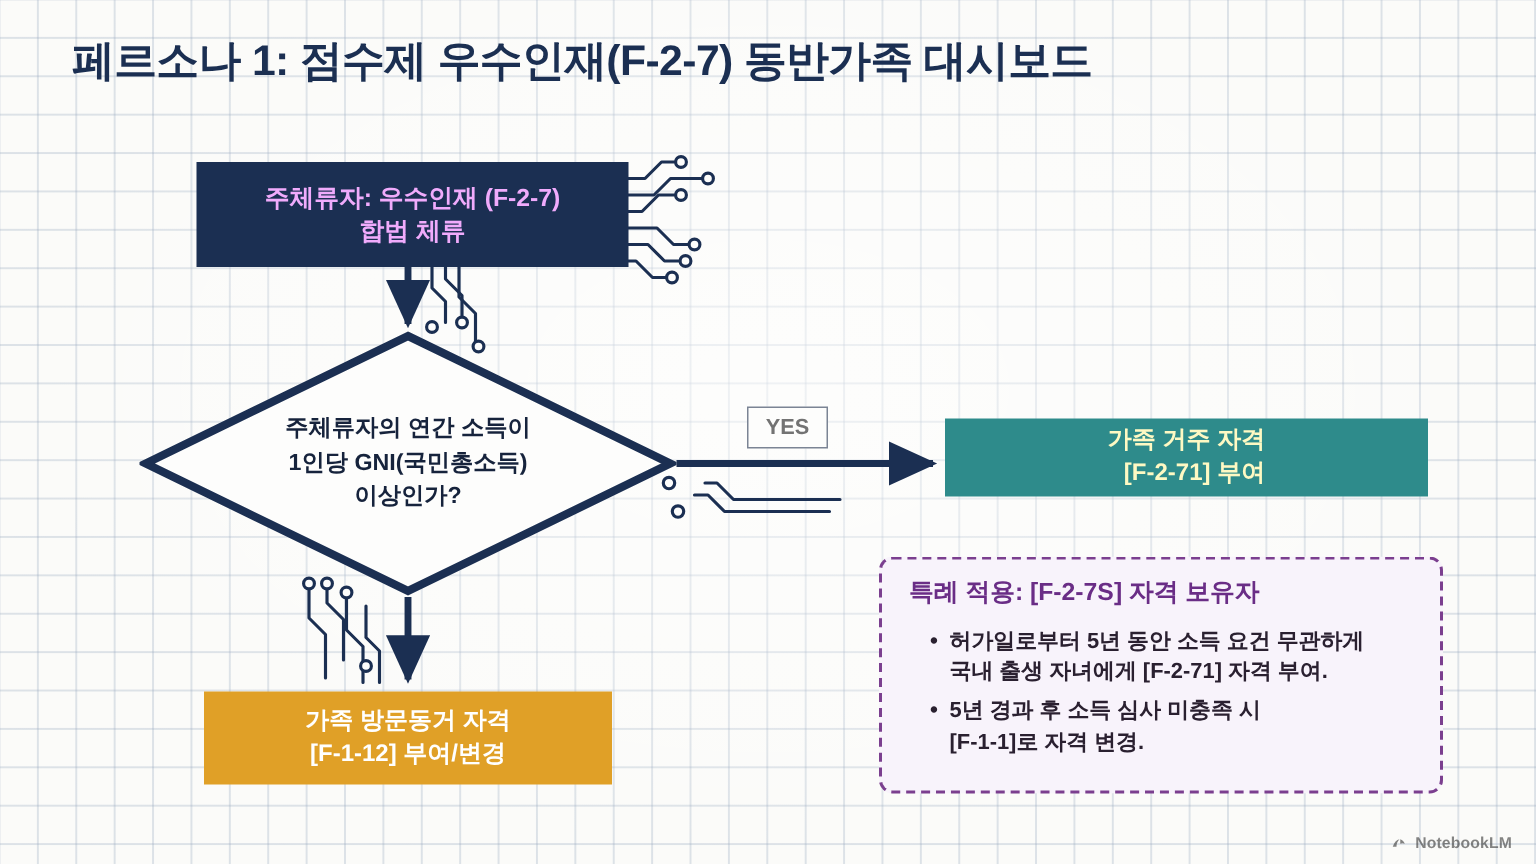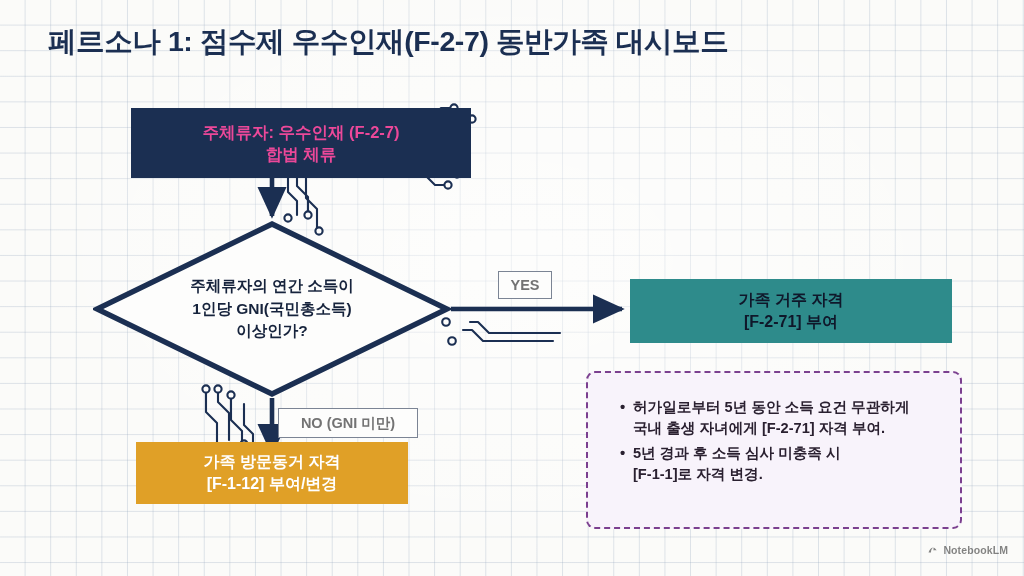--- a/index.html
+++ b/index.html
@@ -56,24 +56,24 @@
     text-align: center;
     font-weight: 700;
     line-height: 1.35;
     white-space: pre-line;
     box-sizing: border-box;
   }
 
   #node-root {
     left: 131px;
     top: 108px;
-    width: 340px;
+    width: 288px;
     height: 70px;
     background: #1b2f52;
-    color: #ec4899;
+    color: #f0abfc;
     font-size: 16.5px;
   }
 
   #diamond-wrap {
     position: absolute;
     left: 93px;
     top: 220px;
     width: 358px;
     height: 178px;
   }
@@ -92,29 +92,30 @@
     font-weight: 700;
     color: #16233c;
     line-height: 1.45;
     white-space: pre-line;
   }
 
   #node-yes {
     left: 630px;
     top: 279px;
     width: 322px;
-    height: 64px;
+    height: 52px;
     background: #2e8b8b;
-    color: #0f172a;
+    color: #fef9c3;
     font-size: 16px;
+    text-align: right;
   }
 
   #node-no {
     left: 136px;
-    top: 442px;
+    top: 461px;
     width: 272px;
     height: 62px;
     background: #e0a027;
     color: #ffffff;
     font-size: 16px;
   }
 
   .edge-label {
     position: absolute;
     background: #fdfdfc;
@@ -180,21 +181,21 @@
     position: absolute;
     left: 2px;
     top: -1px;
     font-size: 15px;
     color: #2a2030;
   }
 
   #watermark {
     position: absolute;
     right: 16px;
-    bottom: 20px;
+    bottom: 8px;
     display: flex;
     align-items: flex-start;
     gap: 4px;
     opacity: 0.62;
   }
   #watermark .wm-text {
     font-size: 10.5px;
     font-weight: 600;
     color: #3a3a3a;
     letter-spacing: 0.1px;
@@ -293,29 +294,29 @@
     <svg viewBox="0 0 358 178">
       <polygon points="179,4 354,89 179,174 4,89" fill="#fdfdfc" stroke="#1b2f52" stroke-width="5.4" stroke-linejoin="miter"></polygon>
     </svg>
     <div id="node-decision-label">주체류자의 연간 소득이
 1인당 GNI(국민총소득)
 이상인가?</div>
   </div>
 
   <div class="edge-label" id="label-yes">YES</div>
 
-  <div class="edge-label" id="label-no">NO (GNI 미만)</div>
 
   <div class="node" id="node-yes">가족 거주 자격
 [F-2-71] 부여</div>
 
   <div class="node" id="node-no">가족 방문동거 자격
 [F-1-12] 부여/변경</div>
 
   <div id="note-box">
+    <div id="note-title">특례 적용: [F-2-7S] 자격 보유자</div>
     <ul id="note-list">
       <li>허가일로부터 5년 동안 소득 요건 무관하게
 국내 출생 자녀에게 [F-2-71] 자격 부여.</li>
       <li>5년 경과 후 소득 심사 미충족 시
 [F-1-1]로 자격 변경.</li>
     </ul>
   </div>
 
   <div id="watermark">
     <svg width="12" height="12" viewBox="0 0 24 24">

